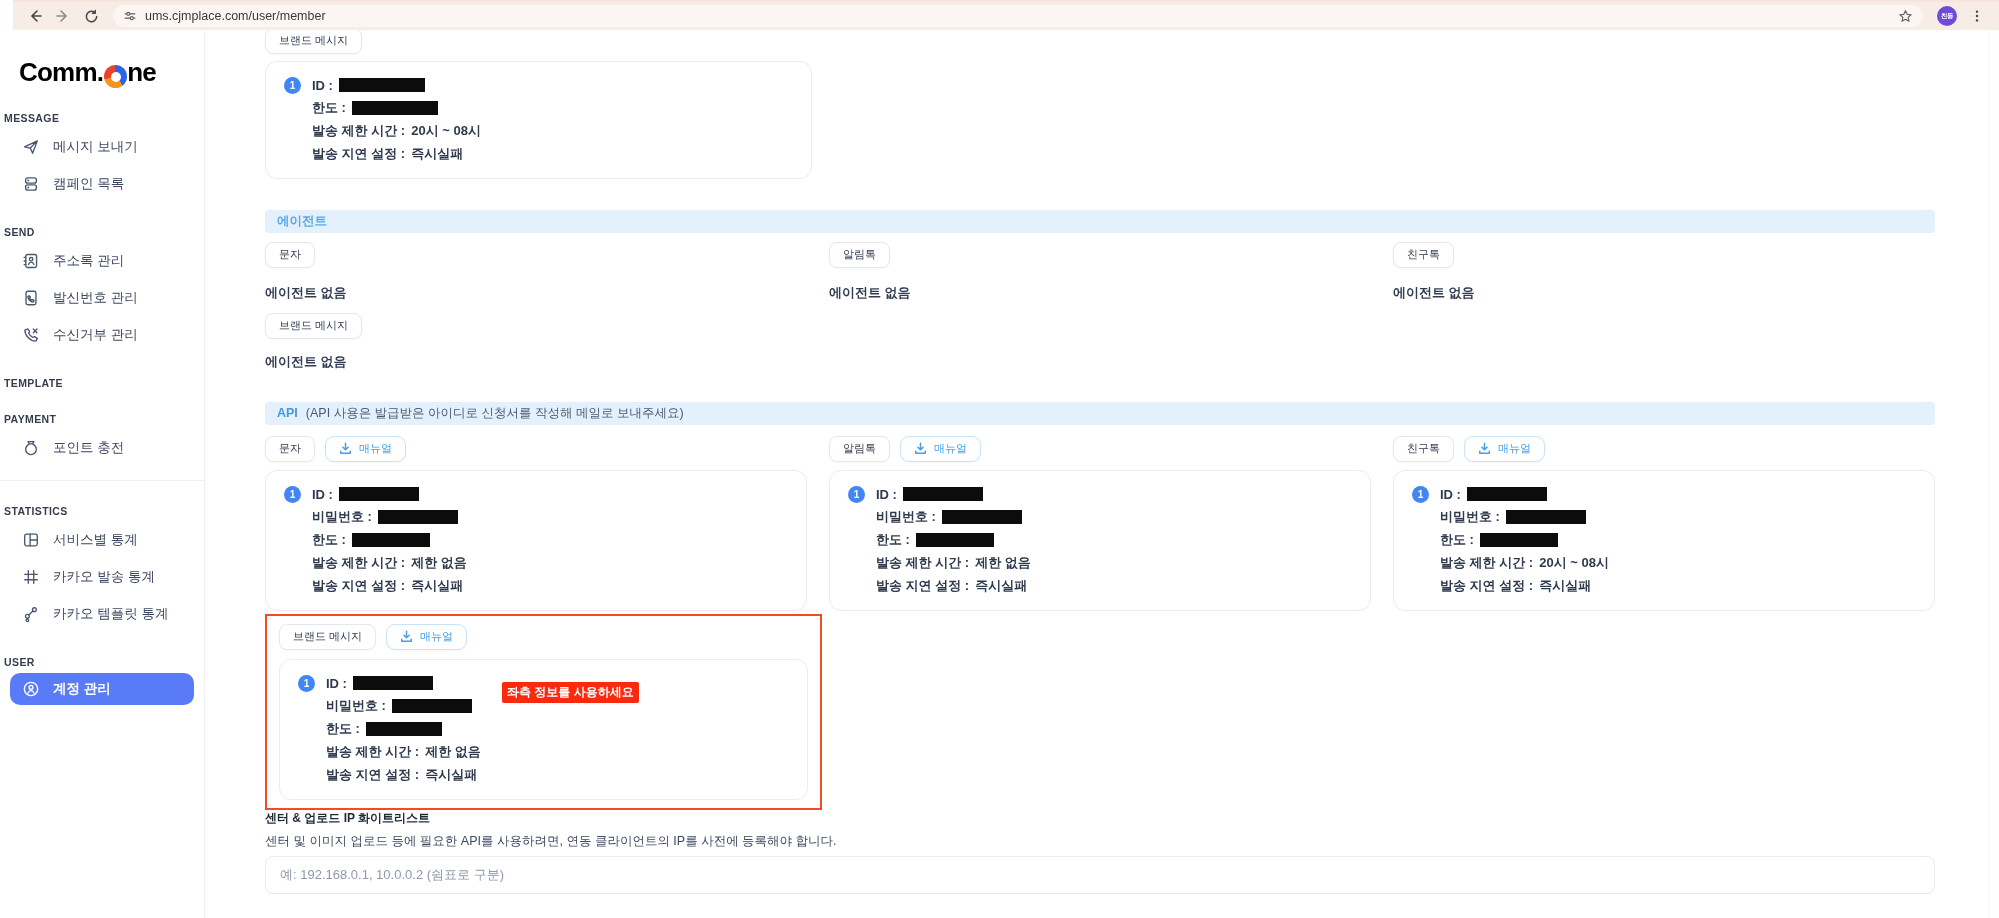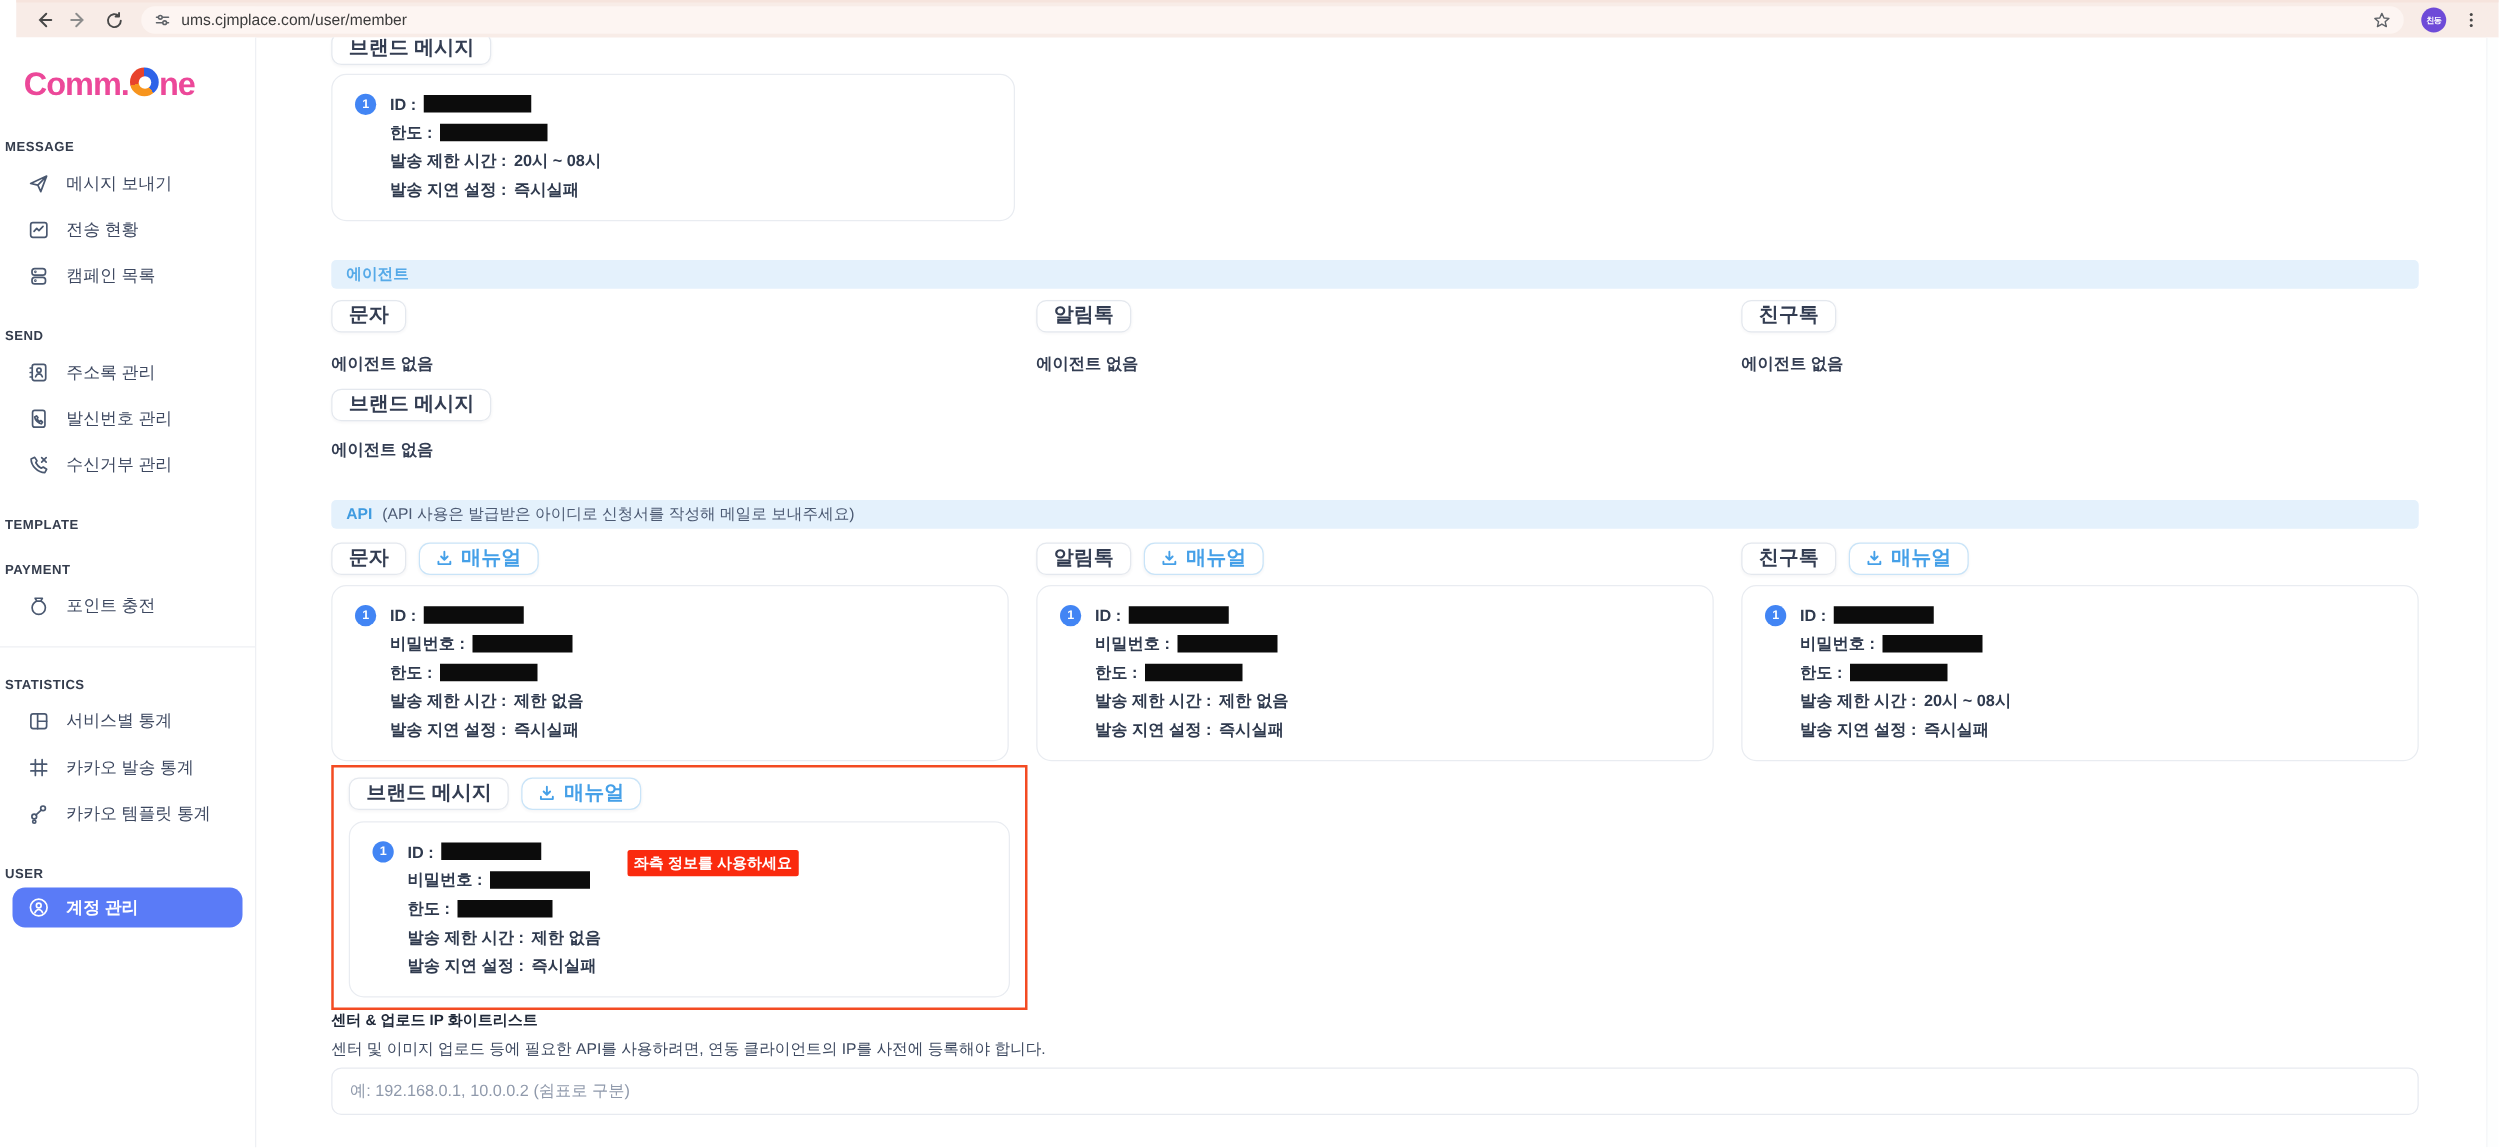--- a/index.html
+++ b/index.html
@@ -8,36 +8,36 @@
   
   .toolbar{height:30px;background:#f8ece7;display:flex;align-items:center;padding:0 8px;border-top:2px solid #f6e4dd;margin-left:13px;}
   .tb-btn{width:22px;height:22px;display:flex;align-items:center;justify-content:center;border-radius:50%;margin:0 3px;flex:none;cursor:pointer}
   .omnibox{flex:1;height:22px;background:#fdf5f2;border-radius:12px;margin:0 8px;display:flex;align-items:center;padding:0 10px;gap:8px}
   .omni-url{font-size:12.5px;color:#3b3b3b;flex:1;white-space:nowrap;overflow:hidden}
   .avatar{width:20px;height:20px;border-radius:50%;background:#6e4bd8;color:#fff;font-size:6.5px;font-weight:700;
     display:flex;align-items:center;justify-content:center;margin:0 6px;flex:none;letter-spacing:-.5px}
   
   .app{display:flex;height:888px}
   .sidebar{width:205px;flex:none;background:#fff;border-right:1px solid #eef0f4;padding-top:22px;overflow:hidden}
-  .logo{padding-left:19px;font-size:26px;font-weight:800;color:#ec4899;letter-spacing:-.8px;display:flex;align-items:flex-start;height:36px}
+  .logo{padding-left:19px;font-size:26px;font-weight:800;color:#000000;letter-spacing:-.8px;display:flex;align-items:flex-end;height:36px}
   .logo-o{width:23px;height:23px;border-radius:50%;flex:none;margin:2px 0 0 1px;position:relative;
     background:conic-gradient(from 0deg,#2e63e8 0 140deg,#f7941d 140deg 255deg,#e8432c 255deg 360deg)}
   .logo-o::after{content:"";position:absolute;inset:6.5px;background:#fff;border-radius:50%}
   .side-section{margin-top:24px}
   .side-label{padding-left:4px;font-size:10.5px;font-weight:700;letter-spacing:.4px;color:#353d4d;margin-bottom:4px}
   .side-item{height:37px;display:flex;align-items:center;padding-left:22px;gap:13px;font-size:13.5px;color:#3d4860;cursor:pointer}
   .side-item svg{flex:none;stroke:#4a5870;fill:none;stroke-width:1.5;stroke-linecap:round;stroke-linejoin:round}
   .side-item .chev{margin-left:auto;margin-right:18px}
   .side-item.active{height:32px;margin:5px 10px 0 10px;padding-left:12px;background:#5a7bf7;border-radius:10px;color:#fff;font-weight:600}
   .side-item.active svg{stroke:#fff}
   .side-div{height:1px;background:#eef0f3;margin:14px 0 0 0}
   
   .main{flex:1;padding:0 64px 0 60px;overflow:hidden;position:relative}
   .chip{display:inline-flex;align-items:center;gap:7px;background:#fff;border:1px solid #e4e8ee;border-radius:8px;
-    padding:0 13px;height:26px;font-size:16px;font-weight:700;color:#333d52;box-shadow:0 1px 2px rgba(40,50,70,.04);cursor:pointer;white-space:nowrap}
+    padding:0 13px;height:26px;font-size:11px;font-weight:400;color:#333d52;box-shadow:0 1px 2px rgba(40,50,70,.04);cursor:pointer;white-space:nowrap}
   .chip.manual{border:1px solid #c9e4f8;color:#45a0e8;border-radius:9px}
   .chip.manual svg{stroke:#45a0e8;fill:none;stroke-width:1.4;stroke-linecap:round;stroke-linejoin:round}
   .cut-chip{margin-top:-10px}
   .card{border:1px solid #e9ecf1;border-radius:12px;padding:12px 18px;display:flex;gap:11px;position:relative;background:#fff}
   .num{width:17px;height:17px;border-radius:50%;background:#4285f4;color:#fff;font-size:10px;font-weight:700;
     display:flex;align-items:center;justify-content:center;margin-top:3px;flex:none}
   .rows{display:flex;flex-direction:column}
   .row{height:23px;display:flex;align-items:center;gap:6px;font-size:13px;font-weight:600;color:#2f3a4e;white-space:nowrap}
   .redact{height:14px;background:#0c0c0c;display:inline-block}
   .w86{width:86px}.w80{width:80px}.w78{width:78px}.w76{width:76px}
@@ -121,27 +121,20 @@
     <div class="side-section">
       <div class="side-label">MESSAGE</div>
       <div class="side-item">
         <svg width="18" height="18" viewBox="0 0 20 20">
             <path d="M2.8 9.8 L17 3.2 L11.8 17 L9.2 11.2 Z M9.2 11.2 L17 3.2"></path>
           </svg>
         <span>메시지 보내기</span>
       </div>
       <div class="side-item">
         <svg width="18" height="18" viewBox="0 0 20 20">
-            <rect x="2.8" y="3.5" width="14.4" height="13" rx="2"></rect>
-            <path d="M5.8 11.2 L8.2 8.6 L10.2 10.6 L13.8 6.8"></path>
-          </svg>
-        <span>전송 현황</span>
-      </div>
-      <div class="side-item">
-        <svg width="18" height="18" viewBox="0 0 20 20">
             <rect x="4" y="3.2" width="12" height="5.8" rx="2.4"></rect>
             <rect x="4" y="11" width="12" height="5.8" rx="2.4"></rect>
             <circle cx="7" cy="6.1" r=".4"></circle>
             <circle cx="7" cy="13.9" r=".4"></circle>
           </svg>
         <span>캠페인 목록</span>
       </div>
     </div>
 
     <div class="side-section">

